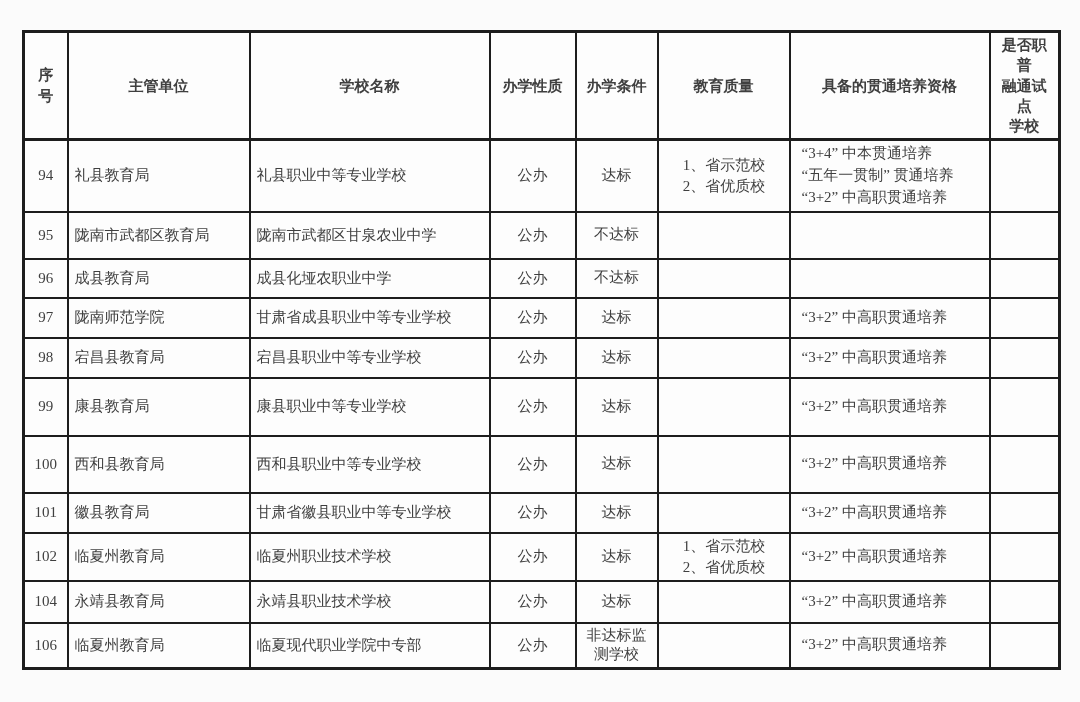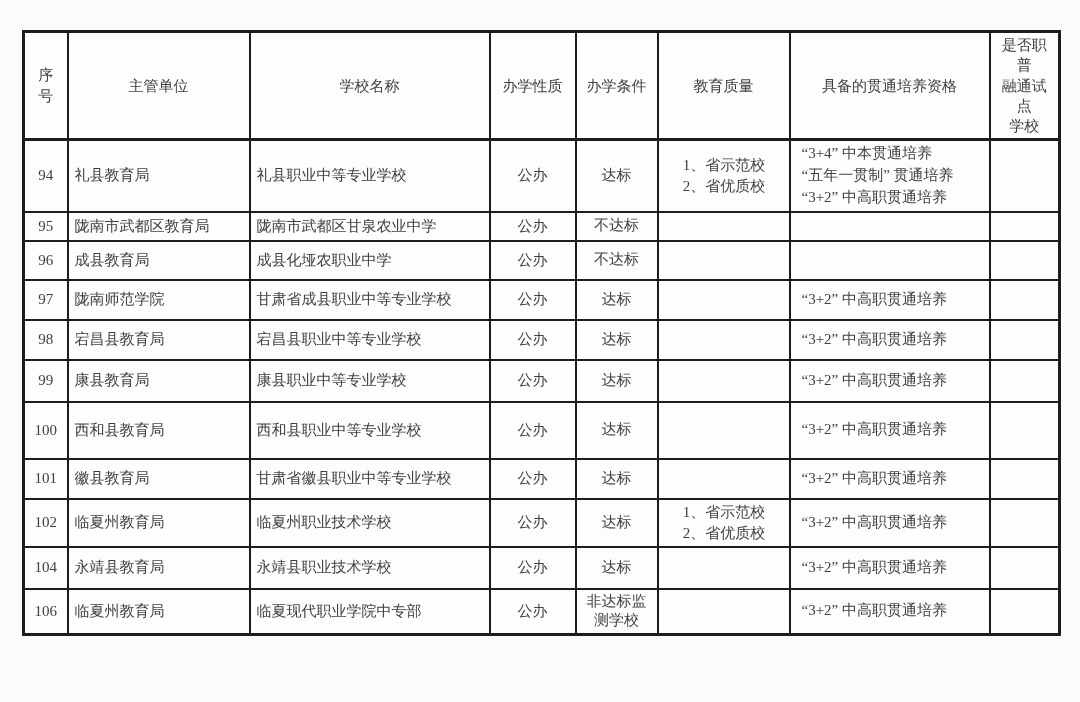--- a/index.html
+++ b/index.html
@@ -26,21 +26,21 @@
     background: #fdfdfd;
   }
   th, td {
     border: 2px solid #1d1d1d;
     font-size: 15px;
     vertical-align: middle;
     padding: 2px 4px;
     overflow: hidden;
   }
   thead th {
-    font-weight: normal;
+    font-weight: bold;
     height: 66px;
     text-align: center;
     white-space: pre-line;
     line-height: 1.35;
     border-bottom: 3px solid #1d1d1d;
   }
   
   col.w-no            { width: 44px; }
   col.w-unit          { width: 182px; }
   col.w-school        { width: 240px; }
@@ -58,23 +58,23 @@
   }
   td.c-qualification {
     text-align: left; padding-left: 11px;
     white-space: pre-line; line-height: 1.45;
   }
   td.c-condition { line-height: 1.3; }
 
   
   tbody tr              { height: 40px; }
   tbody tr:nth-child(1) { height: 68px; }  
-  tbody tr:nth-child(2) { height: 29px; }  
+  tbody tr:nth-child(2) { height: 47px; }  
   tbody tr:nth-child(3) { height: 39px; }  
-  tbody tr:nth-child(6) { height: 42px; }  
+  tbody tr:nth-child(6) { height: 58px; }  
   tbody tr:nth-child(7) { height: 57px; }  
   tbody tr:nth-child(9) { height: 46px; }  
   tbody tr:nth-child(10){ height: 42px; }  
   tbody tr:nth-child(13){ height: 42px; }  
 
   .footer {
     position: absolute;
     left: 0; right: 0; top: 712px;
     text-align: center;
     font-size: 15px;

